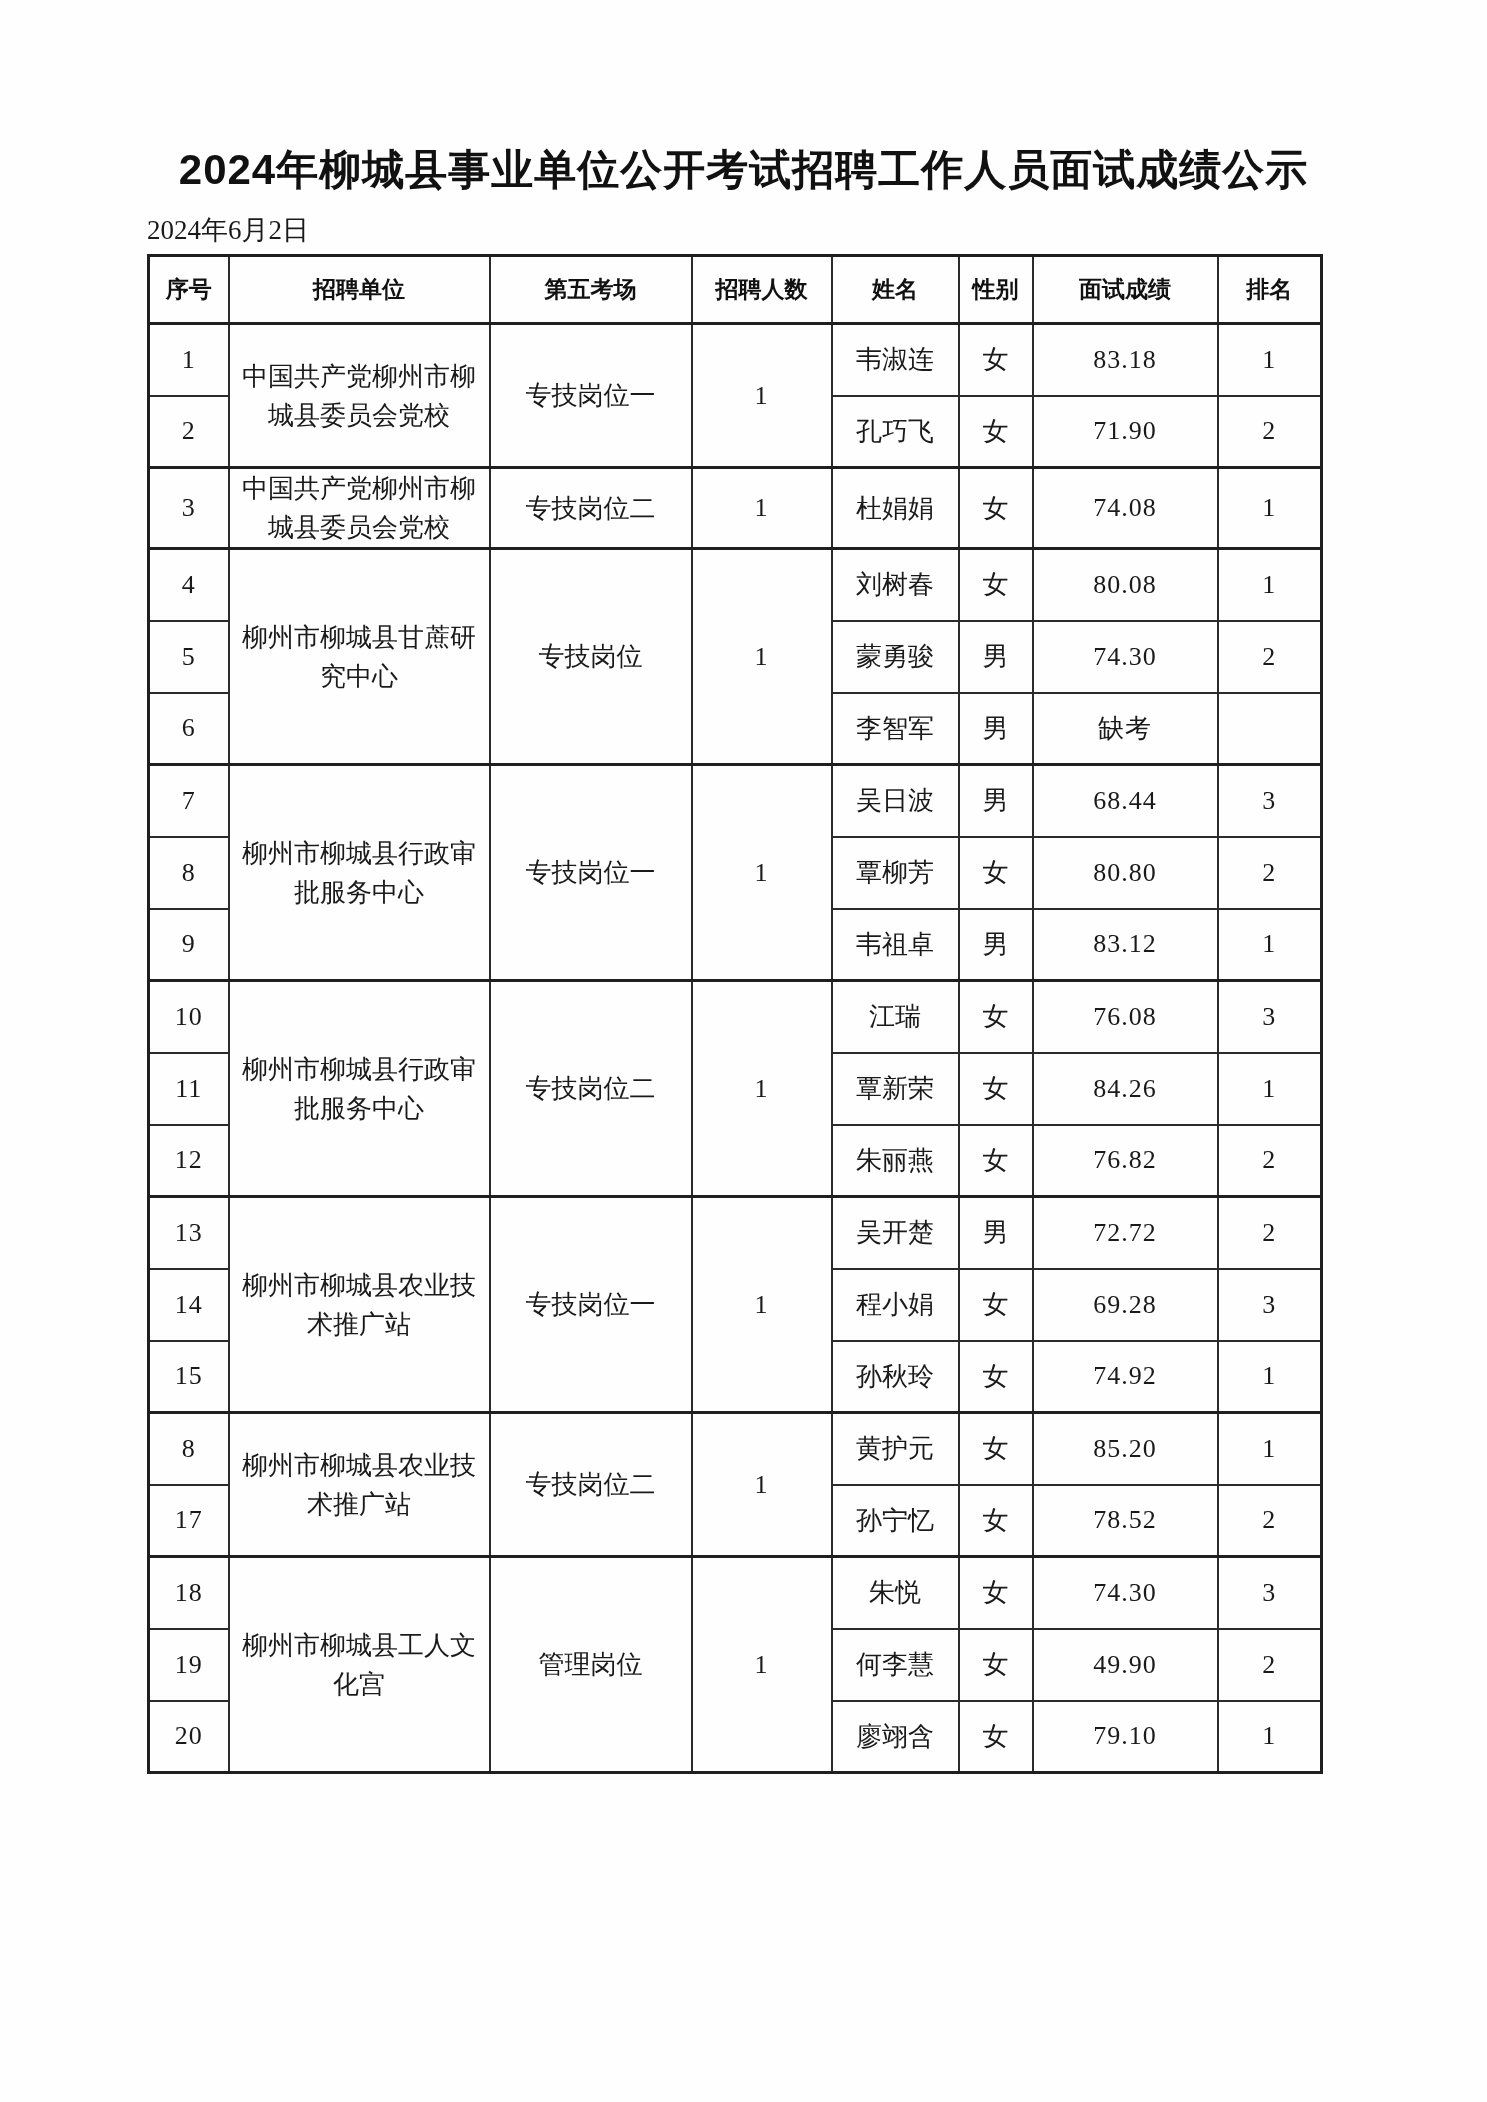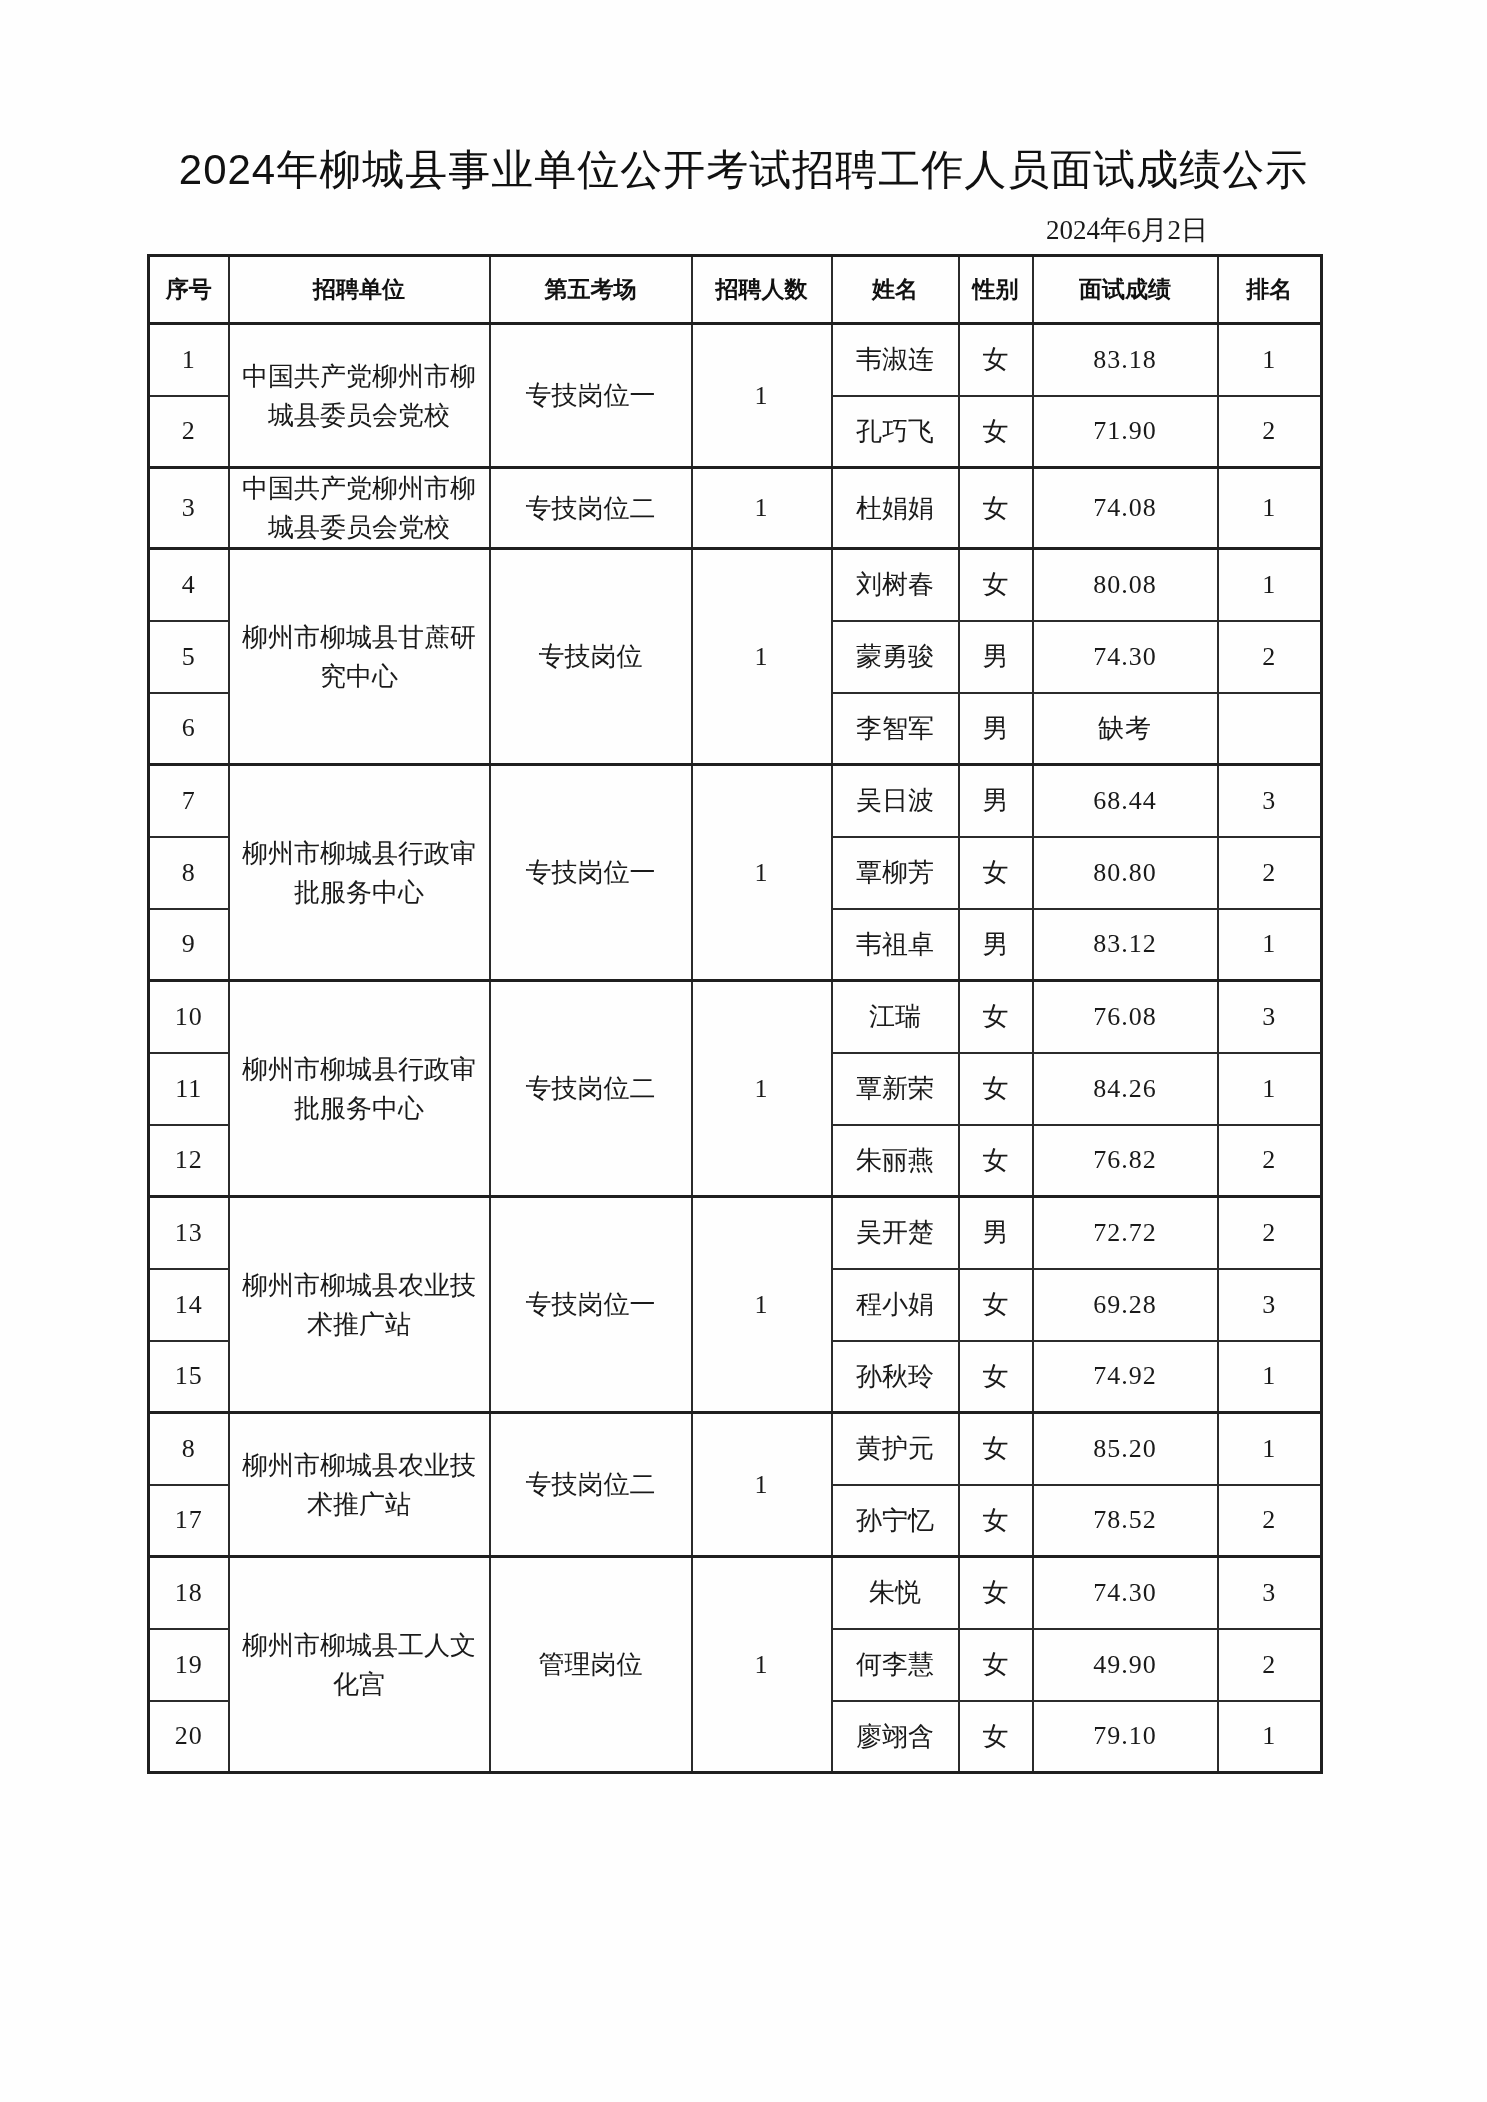--- a/index.html
+++ b/index.html
@@ -9,39 +9,39 @@
     position: relative;
     width: 1487px;
     height: 2102px;
     background: #fefefe;
     overflow: hidden;
   }
   .title {
     padding-top: 148px;
     text-align: center;
     font-family: "Liberation Sans", sans-serif;
-    font-weight: normal;
+    font-weight: bold;
     font-size: 42px;
     line-height: 1.05;
     letter-spacing: 1px;
     color: #111;
   }
   .subtitle {
     margin-top: 46px;
     text-align: center;
     font-family: "Liberation Serif", serif;
     font-weight: bold;
     font-size: 38px;
     color: #111;
   }
   .date-line {
     width: 1173px;
     margin: 20px 0 6px 147px;
     padding-right: 112px;
-    text-align: right;
+    text-align: left;
     font-size: 27px;
     color: #1a1a1a;
   }
   table.results {
     margin-left: 147px;
     width: 1173px;
     border-collapse: collapse;
     table-layout: fixed;
     border: 3px solid #1f1f1f;
   }

